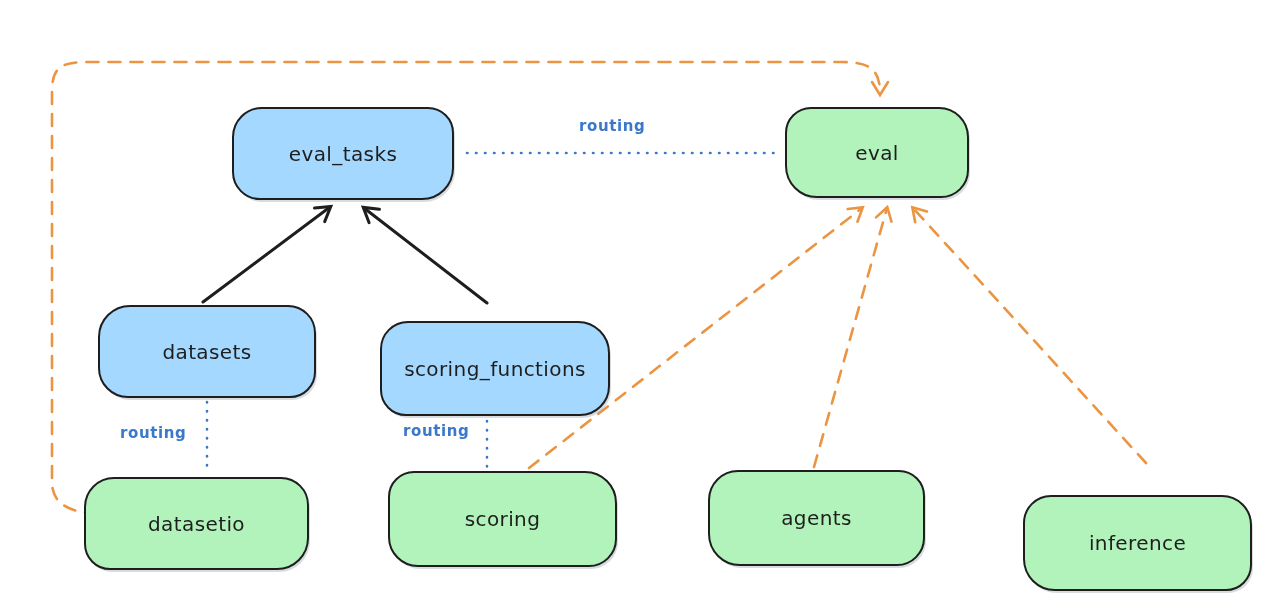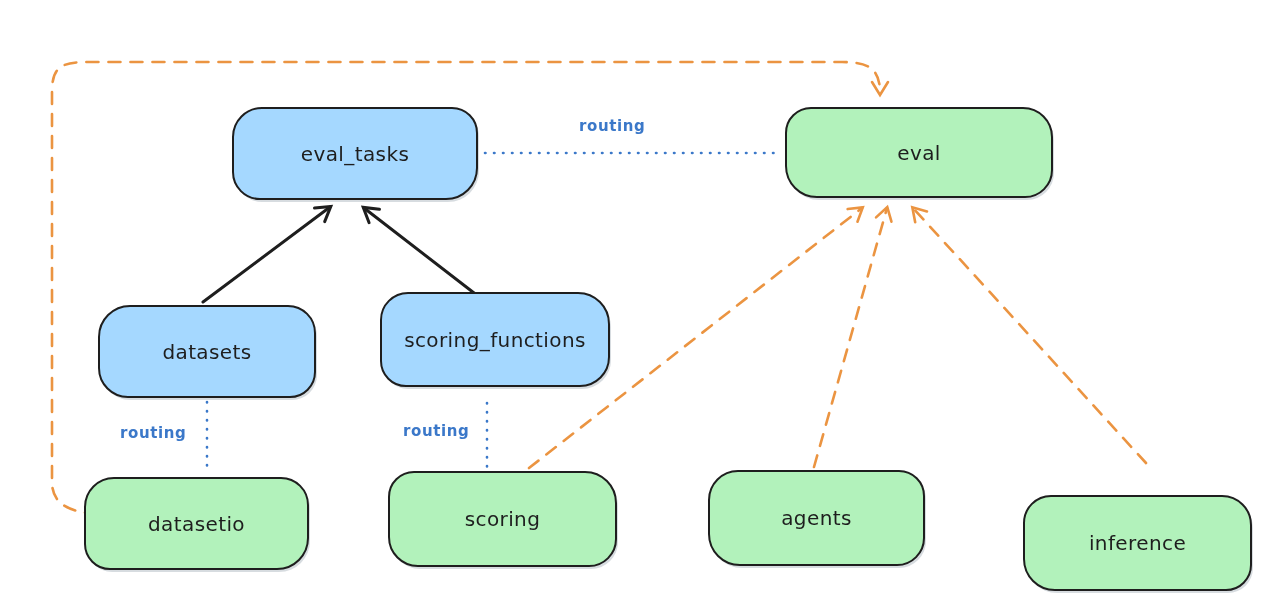--- a/index.html
+++ b/index.html
@@ -29,24 +29,24 @@
     align-items: center;
     justify-content: center;
     font-size: 20px;
     letter-spacing: 0.4px;
     color: #1e1e1e;
     box-shadow: 2px 3px 0 -1px rgba(140,155,165,0.35);
   }
   .node.blue  { background: #a5d8ff; }
   .node.green { background: #b2f2bb; }
 
-  #node-eval_tasks        { left: 232px;  top: 107px; width: 246px; height: 93px; border-radius: 30px 26px 32px 28px; }
-  #node-eval              { left: 785px;  top: 107px; width: 268px; height: 91px; border-radius: 26px 30px 28px 32px; }
+  #node-eval_tasks        { left: 232px;  top: 107px; width: 222px; height: 93px; border-radius: 30px 26px 32px 28px; }
+  #node-eval              { left: 785px;  top: 107px; width: 184px; height: 91px; border-radius: 26px 30px 28px 32px; }
   #node-datasets          { left: 98px;   top: 305px; width: 218px; height: 93px; border-radius: 32px 28px 26px 30px; }
-  #node-scoring_functions { left: 380px;  top: 292px; width: 230px; height: 95px; border-radius: 28px 32px 30px 26px; }
+  #node-scoring_functions { left: 380px;  top: 321px; width: 230px; height: 95px; border-radius: 28px 32px 30px 26px; }
   #node-datasetio         { left: 84px;   top: 477px; width: 225px; height: 93px; border-radius: 30px 28px 32px 26px; }
   #node-scoring           { left: 388px;  top: 471px; width: 229px; height: 96px; border-radius: 26px 32px 28px 30px; }
   #node-agents            { left: 708px;  top: 470px; width: 217px; height: 96px; border-radius: 30px 26px 28px 32px; }
   #node-inference         { left: 1023px; top: 466px; width: 229px; height: 96px; border-radius: 28px 30px 26px 32px; margin-top: 29px; }
 
   .edge-label {
     position: absolute;
     color: #3b78c9;
     font-size: 15px;
     font-weight: 600;

